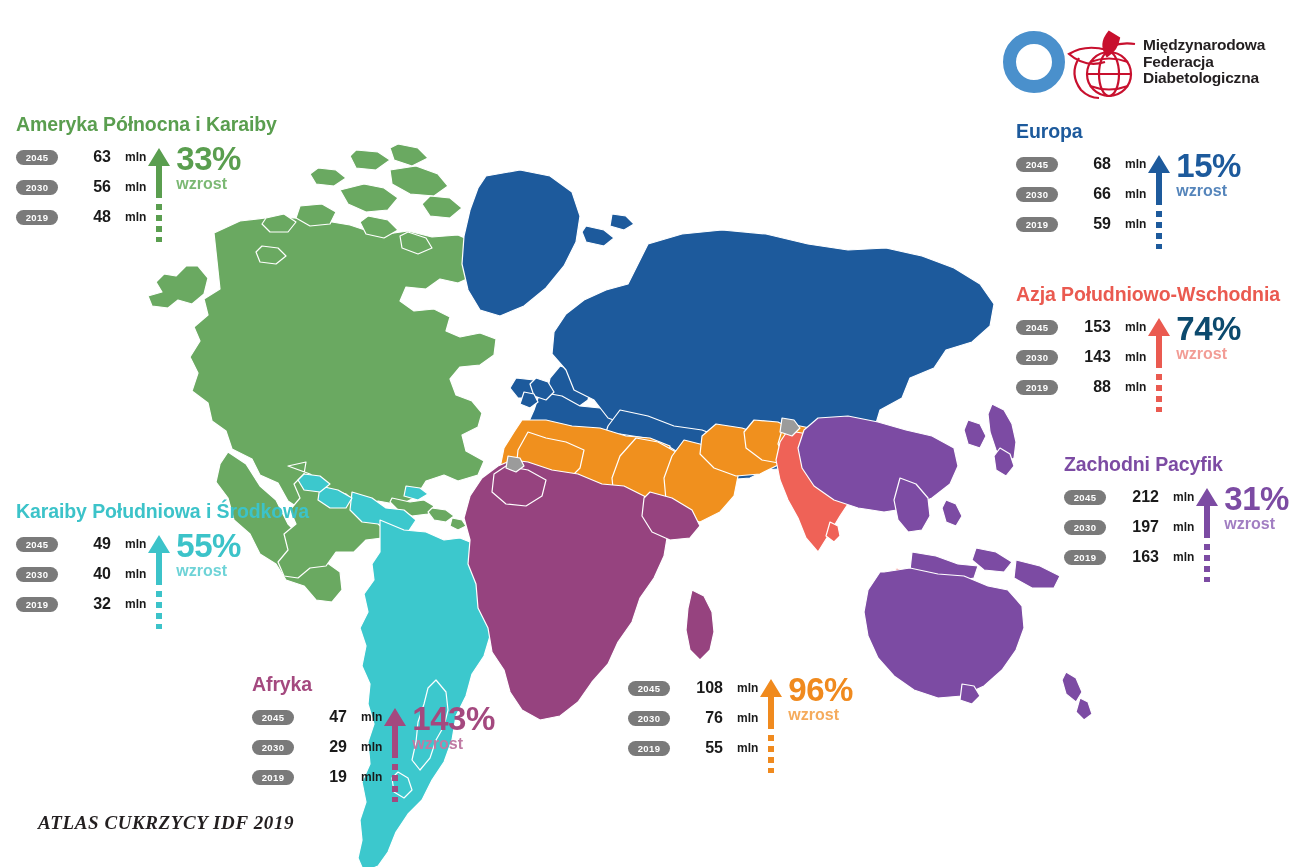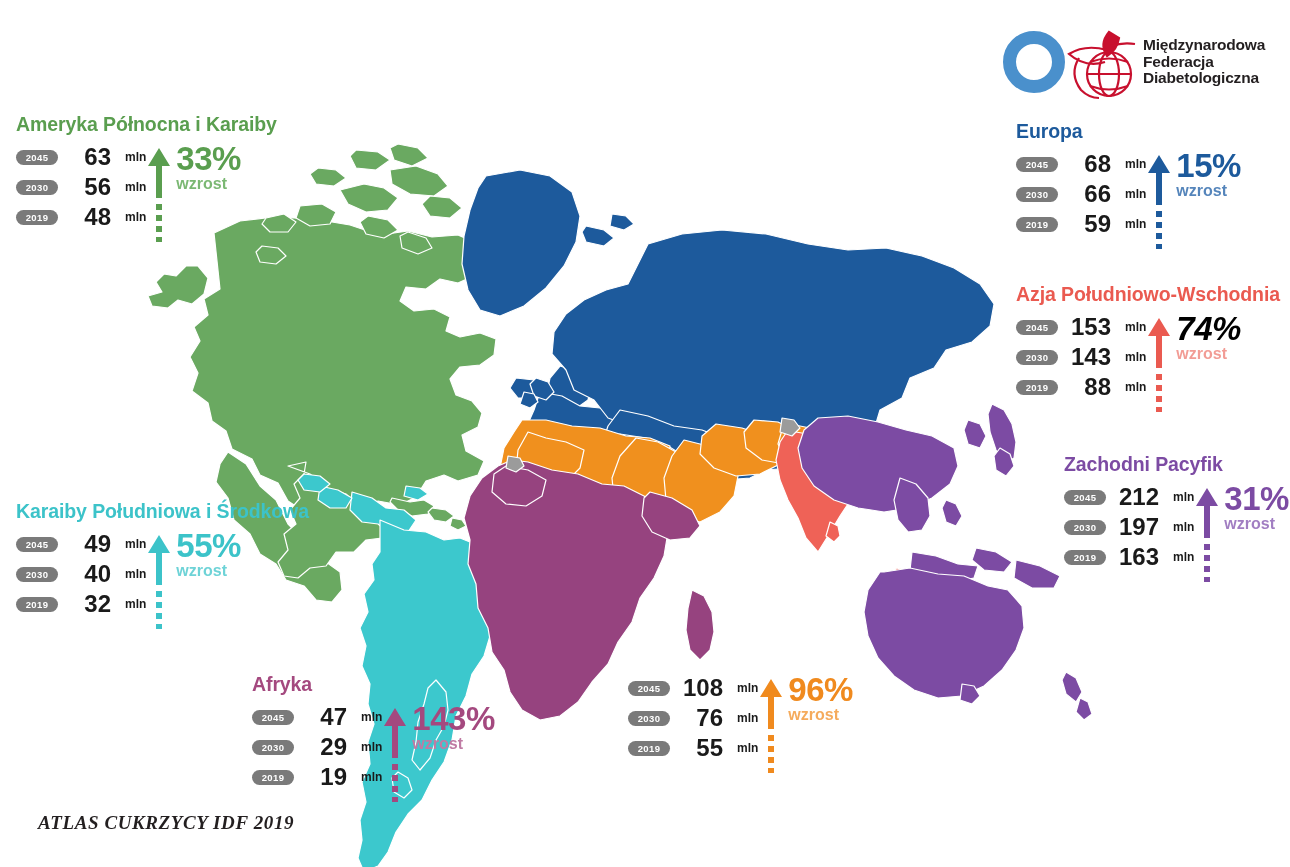--- a/index.html
+++ b/index.html
@@ -24,21 +24,21 @@
   .region{position:absolute;}
   .region-title{font-weight:bold;font-size:19.5px;letter-spacing:-0.1px;white-space:nowrap;margin-bottom:6px;}
   .rows{display:inline-block;vertical-align:top;}
   .row{display:flex;align-items:center;height:30px;}
   .year-pill{
     display:inline-flex;align-items:center;justify-content:center;
     min-width:42px;height:15px;padding:0 5px;border-radius:8px;
     background:#7a7a7a;color:#ffffff;font-size:9.5px;font-weight:bold;
     letter-spacing:0.4px;box-sizing:border-box;
   }
-  .val{font-size:24px;font-weight:bold;color:#1a1a1a;text-align:right;padding-left:9px;min-width:44px;}
+  .val{font-size:16px;font-weight:bold;color:#1a1a1a;text-align:right;padding-left:9px;min-width:44px;}
   .unit{font-size:12px;font-weight:bold;color:#1a1a1a;padding-left:14px;}
 
   
   .growth{display:inline-flex;align-items:flex-start;vertical-align:top;}
   .arrow{width:26px;height:96px;margin-top:4px;flex:0 0 auto;}
   .pct-wrap{padding-left:4px;padding-top:2px;}
   .pct{font-size:33px;font-weight:bold;line-height:0.92;letter-spacing:-0.5px;white-space:nowrap;}
   .grow-label{font-size:16px;font-weight:bold;line-height:1;margin-top:2px;}
 
   
@@ -410,21 +410,21 @@
     </div>
     <div class="growth">
       <svg class="arrow" viewBox="0 0 26 96">
         <path d="M13,2 L24,20 H16 V52 H10 V20 H2 Z" fill="#ea5a50"></path>
         <rect x="10" y="58" width="6" height="6" fill="#ea5a50"></rect>
         <rect x="10" y="69" width="6" height="6" fill="#ea5a50"></rect>
         <rect x="10" y="80" width="6" height="6" fill="#ea5a50"></rect>
         <rect x="10" y="91" width="6" height="5" fill="#ea5a50"></rect>
       </svg>
       <div class="pct-wrap">
-        <div class="pct" style="color:#000000;font-style:italic;">74%</div>
+        <div class="pct" style="color:#0c4a6e;">74%</div>
         <div class="grow-label" style="color:#f29c95;">wzrost</div>
       </div>
     </div>
   </div>
 </div>
 
 <div class="region" style="left:1064px;top:453px;">
   <div class="region-title" style="color:#7c4ba3;">Zachodni Pacyfik</div>
   <div style="display:flex;align-items:flex-start;">
     <div class="rows">

